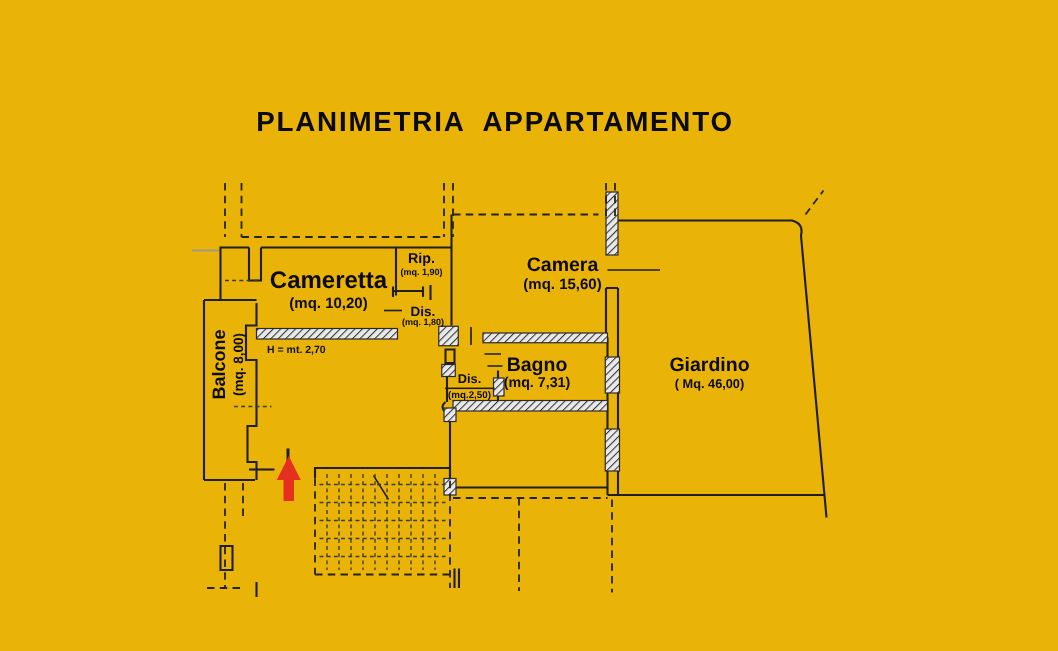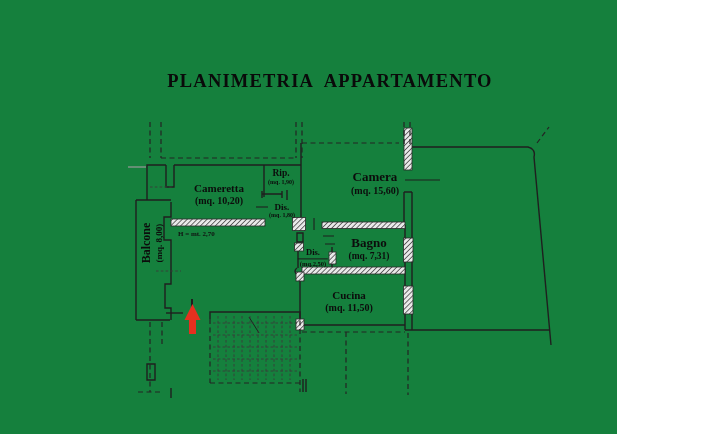--- a/index.html
+++ b/index.html
@@ -1,24 +1,24 @@
 <!DOCTYPE html>
 <html><head>
 <meta charset="utf-8">
 <style>
   html,body{margin:0;padding:0;background:#fff;}
-  .canvas{position:relative;width:617px;height:434px;background:#15803d;overflow:hidden;
-          font-family:Liberation Serif, serif;}
+  .canvas{position:relative;width:705px;height:434px;background:#eab308;overflow:hidden;
+          font-family:Liberation Sans, sans-serif;}
   .title{position:absolute;left:330px;top:81px;transform:translate(-50%,-50%);
          font-size:18.5px;font-weight:700;letter-spacing:1.2px;color:#0a0a0a;white-space:pre;}
   .room{position:absolute;transform:translate(-50%,-50%);text-align:center;
         color:#0c0c0c;font-weight:700;white-space:nowrap;line-height:1.15;}
   .room .nm{display:block;}
   .room .ar{display:block;}
-  .n13{font-size:13px;} .n125{font-size:11px;} .n95{font-size:9.5px;}
+  .n13{font-size:13px;} .n125{font-size:16px;} .n95{font-size:9.5px;}
   .n9{font-size:9px;} .n85{font-size:8.5px;} .n12{font-size:12px;}
   .a10{font-size:10px;} .a95{font-size:9.5px;} .a85{font-size:8.5px;}
   .a6{font-size:6px;} .a65{font-size:6.5px;} .a9{font-size:9px;}
   .ruled{border-top:1px solid #1a1a1a;padding:1px 2px 0 2px;}
   .rot{transform:translate(-50%,-50%) rotate(-90deg);}
   .hnote{position:absolute;left:178px;top:234px;transform:translate(0,-50%);
          font-size:7px;font-weight:700;color:#111;white-space:nowrap;}
   svg{position:absolute;left:0;top:0;}
 </style>
 </head>
@@ -137,26 +137,26 @@
     <span class="nm n12">Balcone</span>
     <span class="ar a9">(mq. 8,00)</span>
   </div>
 
 
   <div class="room" style="left:313px;top:258px;">
     <span class="nm n85">Dis.</span>
     <span class="ar a65 ruled">(mq.2,50)</span>
   </div>
 
-  <div class="room" style="left:369px;top:249px;">
+  <div class="room" style="left:358px;top:249px;">
     <span class="nm n13">Bagno</span>
     <span class="ar a95">(mq. 7,31)</span>
   </div>
 
-  <div class="room" style="left:349px;top:301px;">
-    <span class="nm n125">Cucina</span>
-    <span class="ar a10">(mq. 11,50)</span>
+
+  <div class="room" style="left:473px;top:249px;">
+    <span class="nm n13">Giardino</span>
+    <span class="ar a85">( Mq. 46,00)</span>
   </div>
-
 
   <div class="hnote">H = mt. 2,70</div>
 
 </div>
 
 </body></html>

